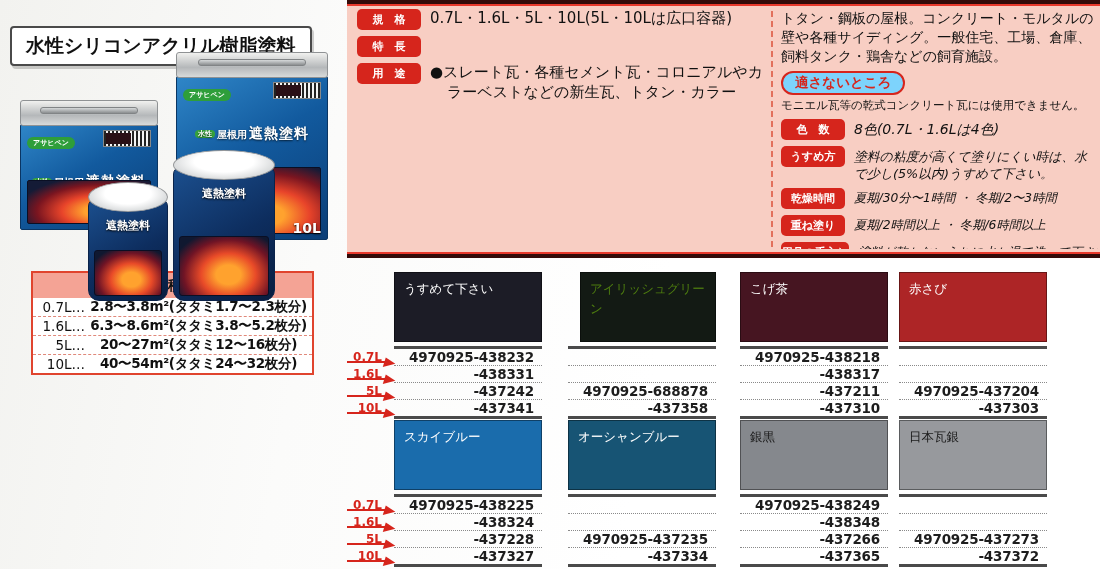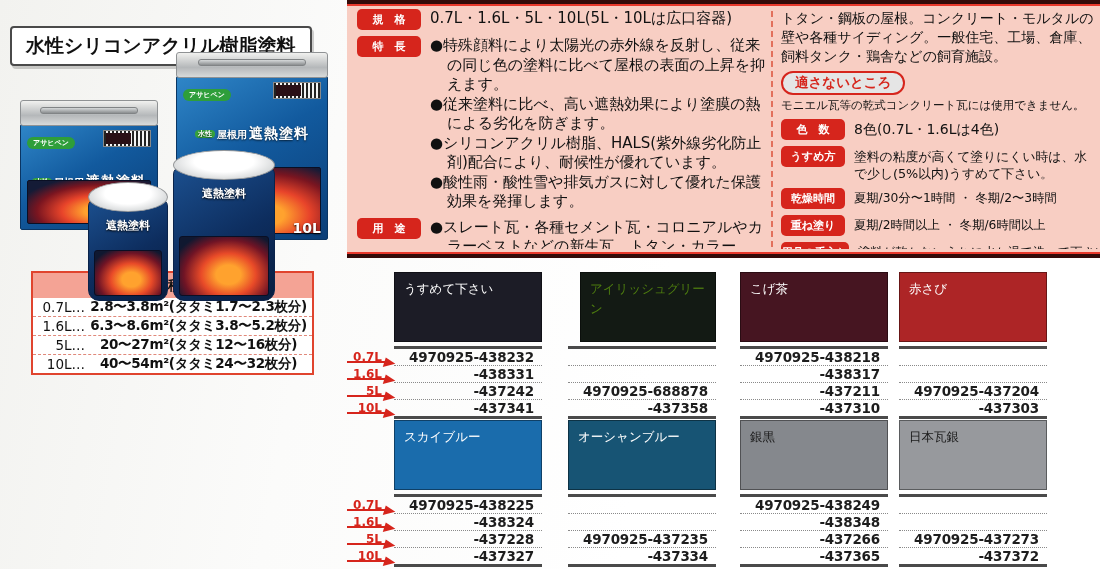--- a/index.html
+++ b/index.html
@@ -64,24 +64,24 @@
   .spec-left{width:412px;flex:none;}
   .spec-divider{flex:none;width:0;border-left:2px dashed #e2705c;margin:2px 8px 2px 2px;}
   .spec-right{flex:1;min-width:0;}
   .spec-row{display:flex;gap:9px;margin-bottom:6px;align-items:flex-start;}
   .badge{flex:none;width:64px;height:21px;background:#d6251c;color:#fff;font-weight:bold;
          font-size:11px;border-radius:5px;display:flex;align-items:center;justify-content:center;
          white-space:nowrap;}
   .badge.small{font-size:11px;width:68px;}
   .spec-left .spec-text{font-size:15px;line-height:19.5px;font-weight:500;}
   .bullet{padding-left:17px;text-indent:-17px;}
-  .spec-right .spec-text{font-size:12.8px;line-height:17px;font-weight:500;padding-top:2px;}
+  .spec-right .spec-text{font-size:12.8px;line-height:17px;font-weight:500;padding-top:2px;font-style:italic;}
   .spec-text.tight{white-space:nowrap;font-size:12.3px;}
   .cont-text{font-size:14px;line-height:19px;font-weight:500;margin-bottom:4px;}
-  .pill{display:inline-block;background:#e5e5e5;border:2px solid #d6251c;color:#d6251c;font-weight:bold;
+  .pill{display:inline-block;background:#7dd3fc;border:2px solid #d6251c;color:#d6251c;font-weight:bold;
         font-size:13.5px;border-radius:12px;padding:1px 12px;margin:1px 0 3px;}
   .note{font-size:11.5px;font-weight:500;white-space:nowrap;margin-bottom:6px;}
 
   
   #grid{position:absolute;left:347px;top:268px;right:0;bottom:0;}
   .grid-row{position:absolute;left:0;width:100%;height:146px;}
   .grid-row.r1{top:4px;} .grid-row.r2{top:152px;}
   .color-cell{position:absolute;width:148px;top:0;}
   .c0{left:47px;} .c1{left:221px;} .c2{left:393px;} .c3{left:552px;}
   .swatch{height:70px;border:1px solid rgba(0,0,0,.4);box-sizing:border-box;padding:5px 9px;}
@@ -168,26 +168,20 @@
     <div class="band-t1"></div>
     <div class="band-t2"></div>
     <div class="spec-content">
       <div class="spec-left">
         <div class="spec-row">
           <span class="badge">規　格</span>
           <div class="spec-text">0.7L・1.6L・5L・10L(5L・10Lは広口容器)</div>
         </div>
         <div class="spec-row">
           <span class="badge">特　長</span>
-          <div class="spec-text">
-            <div class="bullet">●特殊顔料により太陽光の赤外線を反射し、従来の同じ色の塗料に比べて屋根の表面の上昇を抑えます。</div>
-            <div class="bullet">●従来塗料に比べ、高い遮熱効果により塗膜の熱による劣化を防ぎます。</div>
-            <div class="bullet">●シリコンアクリル樹脂、HALS(紫外線劣化防止剤)配合により、耐候性が優れています。</div>
-            <div class="bullet">●酸性雨・酸性雪や排気ガスに対して優れた保護効果を発揮します。</div>
-          </div>
         </div>
         <div class="spec-row">
           <span class="badge">用　途</span>
           <div class="spec-text">
             <div class="bullet">●スレート瓦・各種セメント瓦・コロニアルやカラーベストなどの新生瓦、トタン・カラー</div>
           </div>
         </div>
       </div>
       <div class="spec-divider"></div>
       <div class="spec-right">

